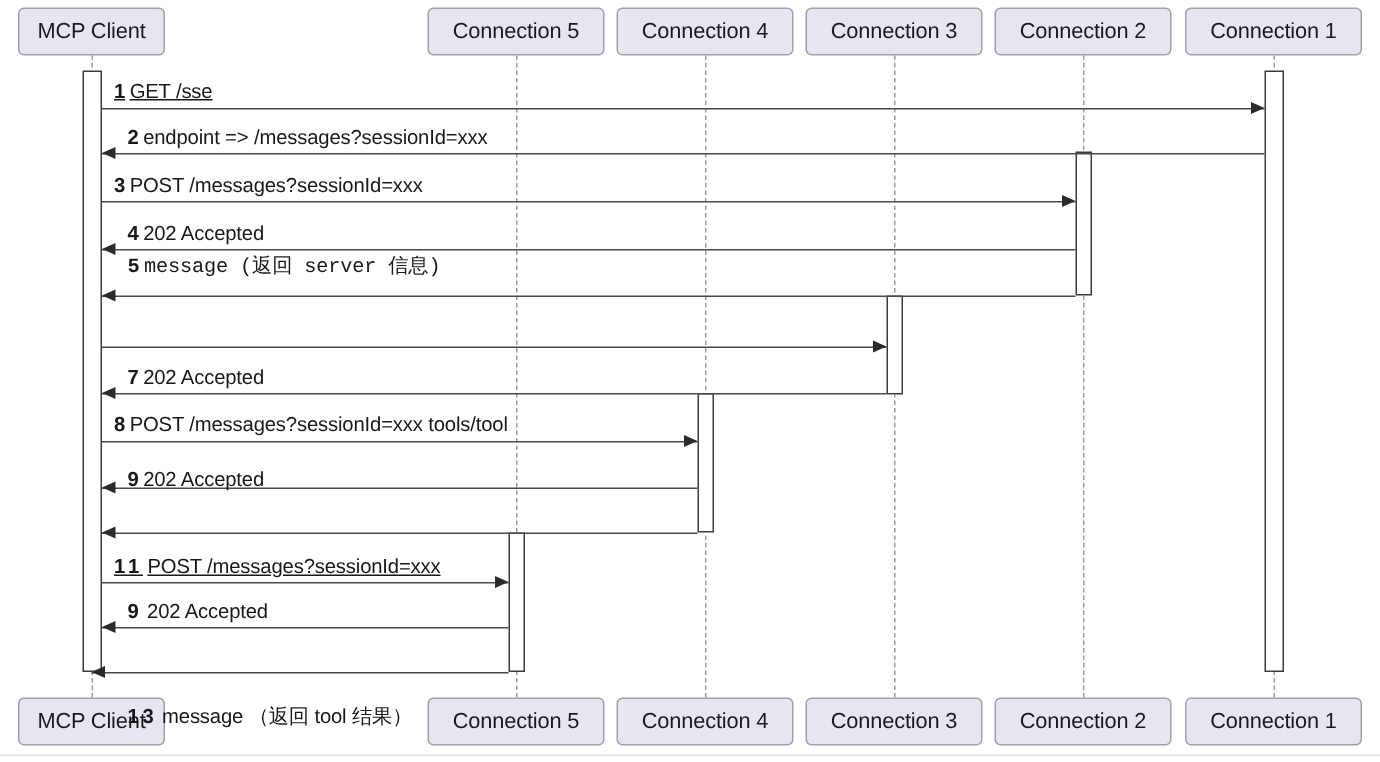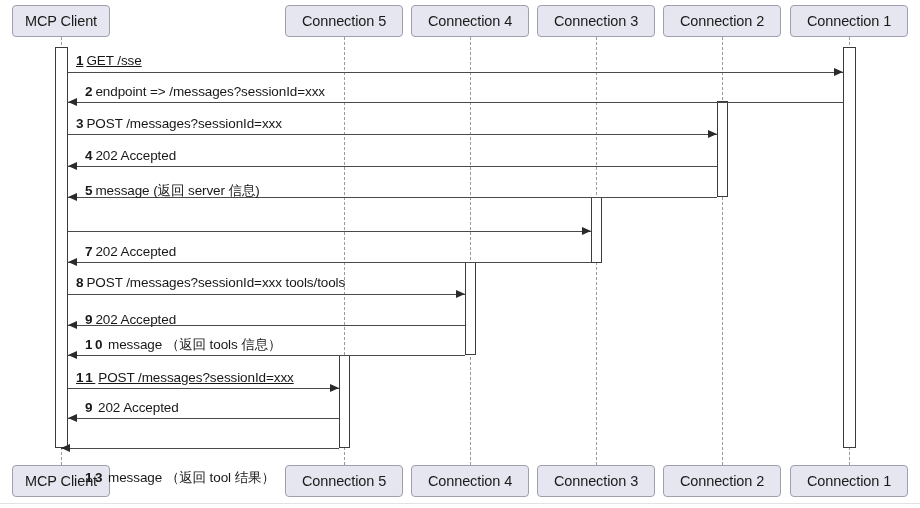--- a/index.html
+++ b/index.html
@@ -153,35 +153,34 @@
     <div class="arrow-head left" style="top: 98px; left: 68px;"></div>
     <div class="msg-label" style="left: 85px; top: 85px;"><span class="seq">2</span><span>endpoint =&gt; /messages?sessionId=xxx</span></div>
     <div class="msg-line" style="left: 68px; top: 134px; width: 649px;"></div>
     <div class="arrow-head right" style="top: 130px; left: 708px;"></div>
     <div class="msg-label" style="left: 76px; top: 117px;"><span class="seq">3</span><span>POST /messages?sessionId=xxx</span></div>
     <div class="msg-line" style="left: 68px; top: 166px; width: 649px;"></div>
     <div class="arrow-head left" style="top: 162px; left: 68px;"></div>
     <div class="msg-label" style="left: 85px; top: 149px;"><span class="seq">4</span><span>202 Accepted</span></div>
     <div class="msg-line" style="left: 68px; top: 197px; width: 649px;"></div>
     <div class="arrow-head left" style="top: 193px; left: 68px;"></div>
-    <div class="msg-label" style="left: 85px; top: 184px;"><span class="seq">5</span><span>message (返回 server 信息)</span></div>
+    <div class="msg-label" style="left: 85px; top: 172px; font-family: Liberation Mono, monospace;"><span class="seq">5</span><span>message (返回 server 信息)</span></div>
     <div class="msg-line" style="left: 68px; top: 231px; width: 523px;"></div>
     <div class="arrow-head right" style="top: 227px; left: 582px;"></div>
     <div class="msg-line" style="left: 68px; top: 262px; width: 523px;"></div>
     <div class="arrow-head left" style="top: 258px; left: 68px;"></div>
     <div class="msg-label" style="left: 85px; top: 245px;"><span class="seq">7</span><span>202 Accepted</span></div>
     <div class="msg-line" style="left: 68px; top: 294px; width: 397px;"></div>
     <div class="arrow-head right" style="top: 290px; left: 456px;"></div>
-    <div class="msg-label" style="left: 76px; top: 276px;"><span class="seq">8</span><span>POST /messages?sessionId=xxx tools/tools</span></div>
+    <div class="msg-label" style="left: 76px; top: 276px;"><span class="seq">8</span><span>POST /messages?sessionId=xxx tools/tool</span></div>
     <div class="msg-line" style="left: 68px; top: 325px; width: 397px;"></div>
     <div class="arrow-head left" style="top: 321px; left: 68px;"></div>
     <div class="msg-label" style="left: 85px; top: 313px;"><span class="seq">9</span><span>202 Accepted</span></div>
     <div class="msg-line" style="left: 68px; top: 355px; width: 397px;"></div>
     <div class="arrow-head left" style="top: 351px; left: 68px;"></div>
-    <div class="msg-label" style="left: 85px; top: 338px;"><span class="seq spaced">10</span><span>message （返回 tools 信息）</span></div>
     <div class="msg-line" style="left: 68px; top: 388px; width: 271px;"></div>
     <div class="arrow-head right" style="top: 384px; left: 330px;"></div>
     <div class="msg-label" style="left: 76px; top: 371px; text-decoration: underline;"><span class="seq spaced">11</span><span>POST /messages?sessionId=xxx</span></div>
     <div class="msg-line" style="left: 68px; top: 418px; width: 271px;"></div>
     <div class="arrow-head left" style="top: 414px; left: 68px;"></div>
     <div class="msg-label" style="left: 85px; top: 401px;"><span class="seq spaced">9</span><span>202 Accepted</span></div>
     <div class="msg-line" style="left: 61px; top: 448px; width: 278px;"></div>
     <div class="arrow-head left" style="top: 444px; left: 61px;"></div>
     <div class="msg-label" style="left: 85px; top: 431px; margin-top: 40px;"><span class="seq spaced">13</span><span>message （返回 tool 结果）</span></div>
     <div class="bottom-rule" style="top: 503px;"></div>

